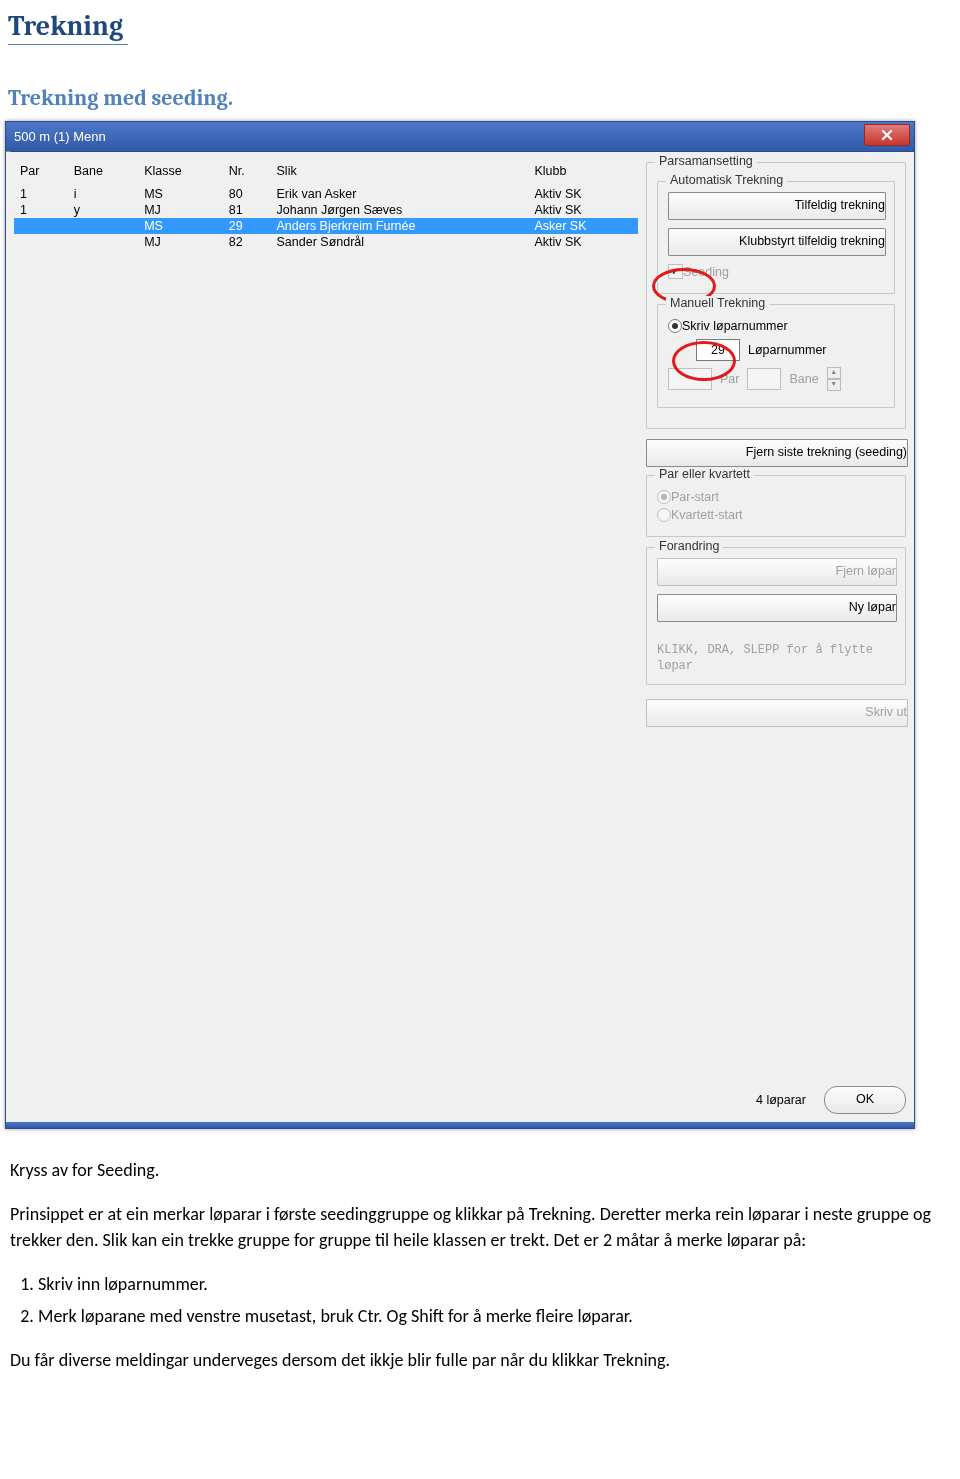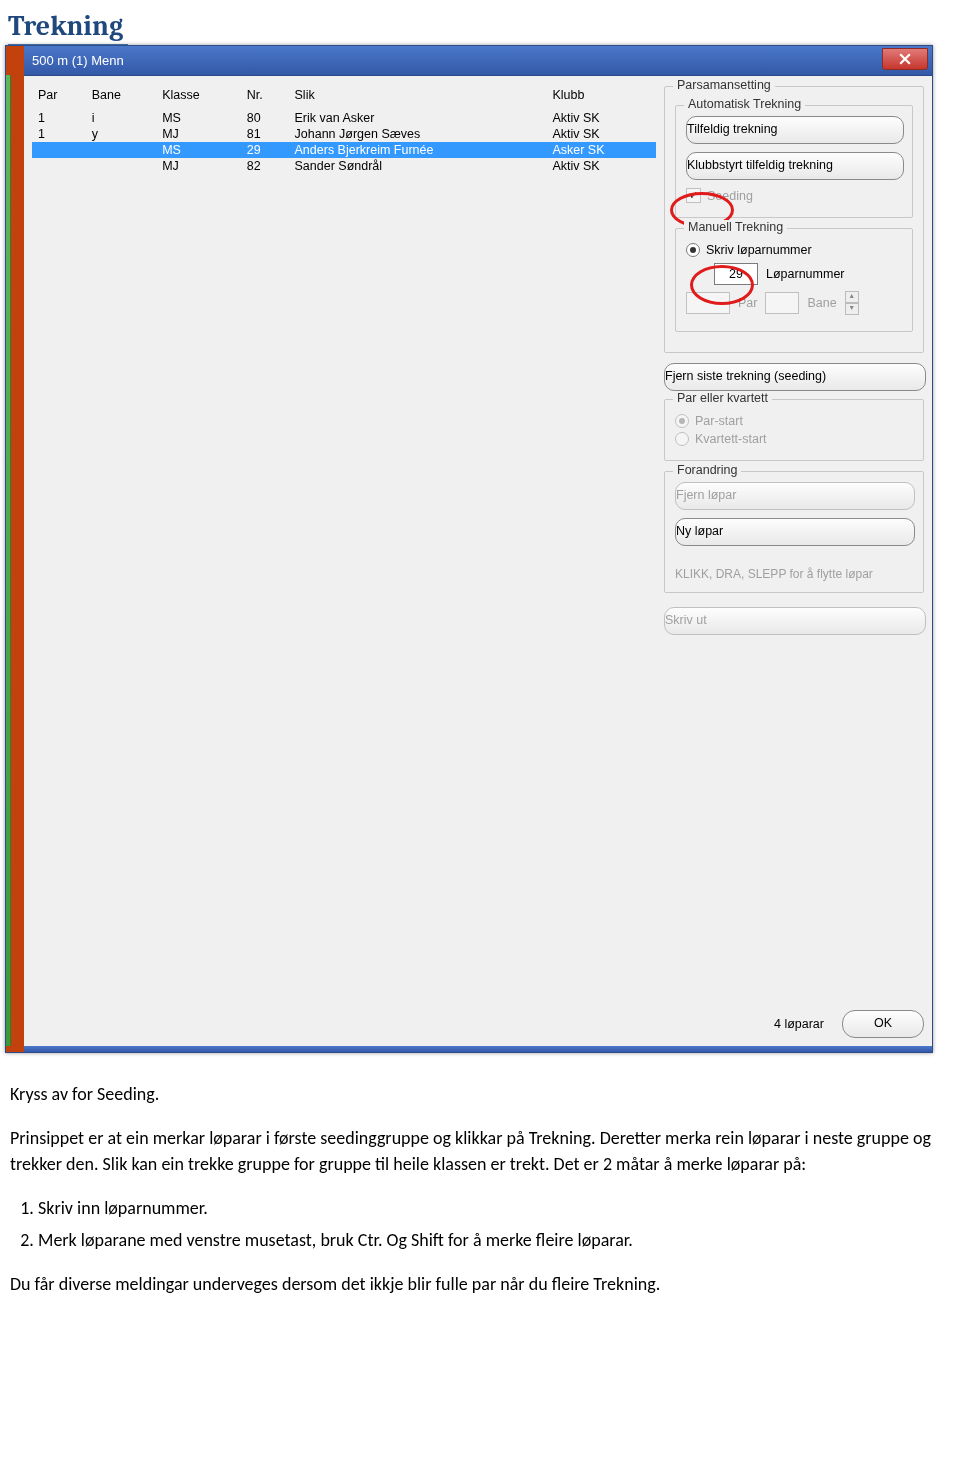--- a/index.html
+++ b/index.html
@@ -27,23 +27,22 @@
     font-family: Cambria, Georgia, serif;
     font-weight: bold;
     font-size: 22px;
     margin: 40px 0 10px 8px;
   }
   .window-frame {
     width: 908px;
     margin: 0 0 0 5px;
     border: 1px solid #2e4b8a;
     box-shadow: 0 0 4px rgba(0,0,0,0.4);
-    background: #c2410c;
+    background: #7dd3fc;
     position: relative;
-    padding-left: 18px;
   }
   .titlebar {
     background: linear-gradient(#4b78c9, #3358a8);
     border-bottom: 1px solid #2b4a88;
     height: 29px;
     display: flex;
     align-items: center;
     padding-left: 8px;
     position: relative;
   }
@@ -120,36 +119,35 @@
   }
   .groupbox.inner {
     margin-top: 8px;
   }
   .win-btn {
     display: block;
     width: 100%;
     height: 26px;
     background: linear-gradient(#fdfdfd, #e9e9e9);
     border: 1px solid #8a8a8a;
-    border-radius: 10px;
+    border-radius: 1px;
     font-family: "Segoe UI", Tahoma, sans-serif;
     font-size: 12.5px;
-    text-align: left;
+    text-align: right;
     line-height: 24px;
     margin-bottom: 8px;
     color: #000;
   }
   .win-btn.disabled {
     color: #a0a0a0;
     border-color: #c0c0c0;
   }
   .checkbox-row, .radio-row {
     display: flex;
     align-items: flex-end;
-    gap: 6px;
     margin: 4px 0;
     font-size: 12.5px;
   }
   .checkbox-box {
     width: 13px; height: 13px;
     border: 1px solid #7b7b7b;
     background: #fff;
     display: inline-flex;
     align-items: center;
     justify-content: center;
@@ -210,20 +208,21 @@
     font-size:7px;
     line-height:7px;
     text-align:center;
     color:#888;
   }
   .help-text {
     color: #a0a0a0;
     font-size: 12px;
     line-height: 1.35;
     margin-top: 20px;
+    font-family: Liberation Mono, monospace;
   }
   .bottom-bar {
     position: absolute;
     bottom: 8px;
     left: 8px;
     right: 8px;
     display: flex;
     align-items:center;
     justify-content: flex-end;
     gap: 18px;
@@ -267,20 +266,21 @@
     background: linear-gradient(#5db85d, #3a9a3a);
     border-right:1px solid #2f7e2f;
   }
 </style>
 </head>
 <body>
 
 <div class="page">
 
   <h1 class="doc-title">Trekning</h1>
+  <h2 class="doc-subtitle">Trekning med seeding.</h2>
 
   <div class="window-frame">
     <div class="titlebar">
       <span class="titlebar-text">500 m (1) Menn</span>
       <div class="close-btn">
         <svg viewBox="0 0 10 10">
             <path d="M1 1 L9 9 M9 1 L1 9" stroke="#fff" stroke-width="1.8"></path>
           </svg>
       </div>
     </div>
@@ -411,16 +411,16 @@
     <div class="win-bottom-border"></div>
   </div>
 
   <div class="body-text">
     <p>Kryss av for Seeding.</p>
     <p>Prinsippet er at ein merkar løparar i første seedinggruppe og klikkar på Trekning. Deretter merka rein løparar i neste gruppe og trekker den. Slik kan ein trekke gruppe for gruppe til heile klassen er trekt. Det er 2 måtar å merke løparar på:</p>
     <ol>
       <li>Skriv inn løparnummer.</li>
       <li>Merk løparane med venstre musetast, bruk Ctr. Og Shift for å merke fleire løparar.</li>
     </ol>
-    <p>Du får diverse meldingar underveges dersom det ikkje blir fulle par når du fleire Trekning.</p>
+    <p>Du får diverse meldingar underveges dersom det ikkje blir fulle par når du klikkar Trekning.</p>
   </div>
 
 </div>
 
 </body></html>

